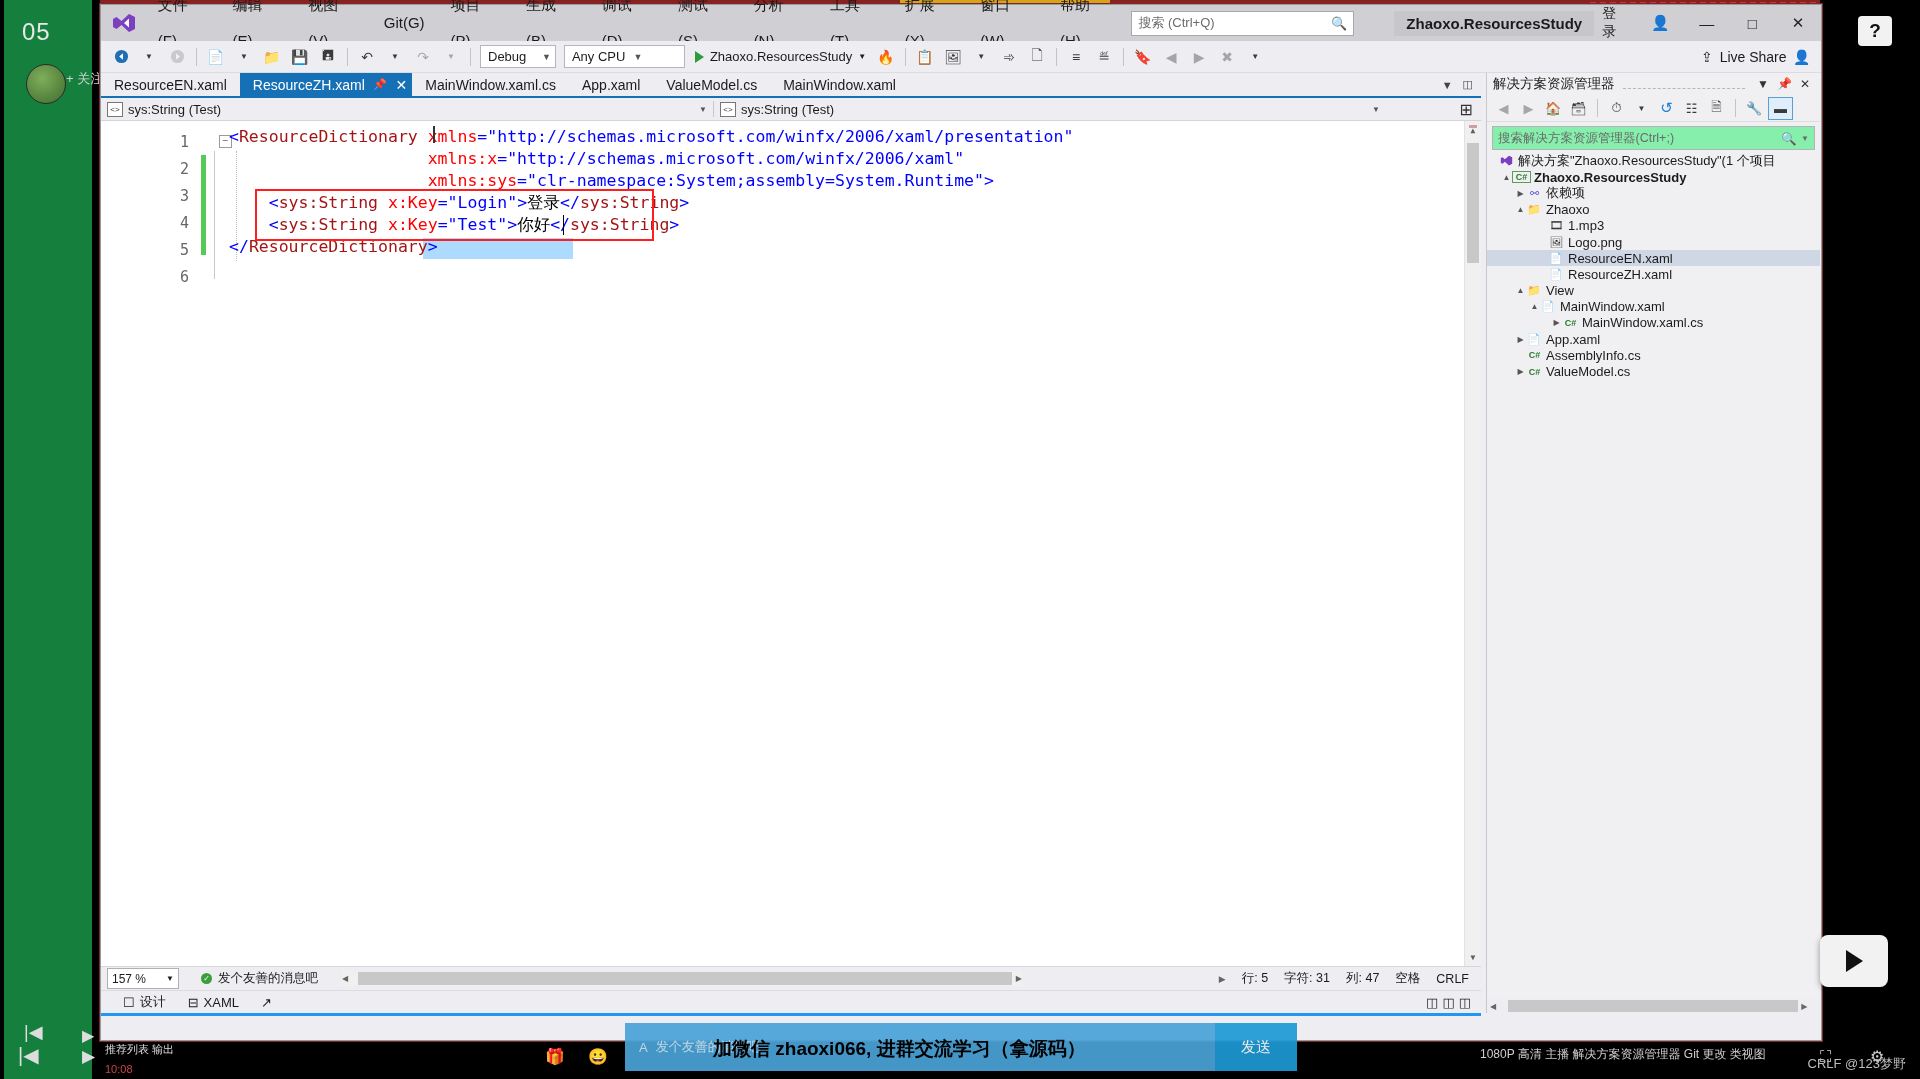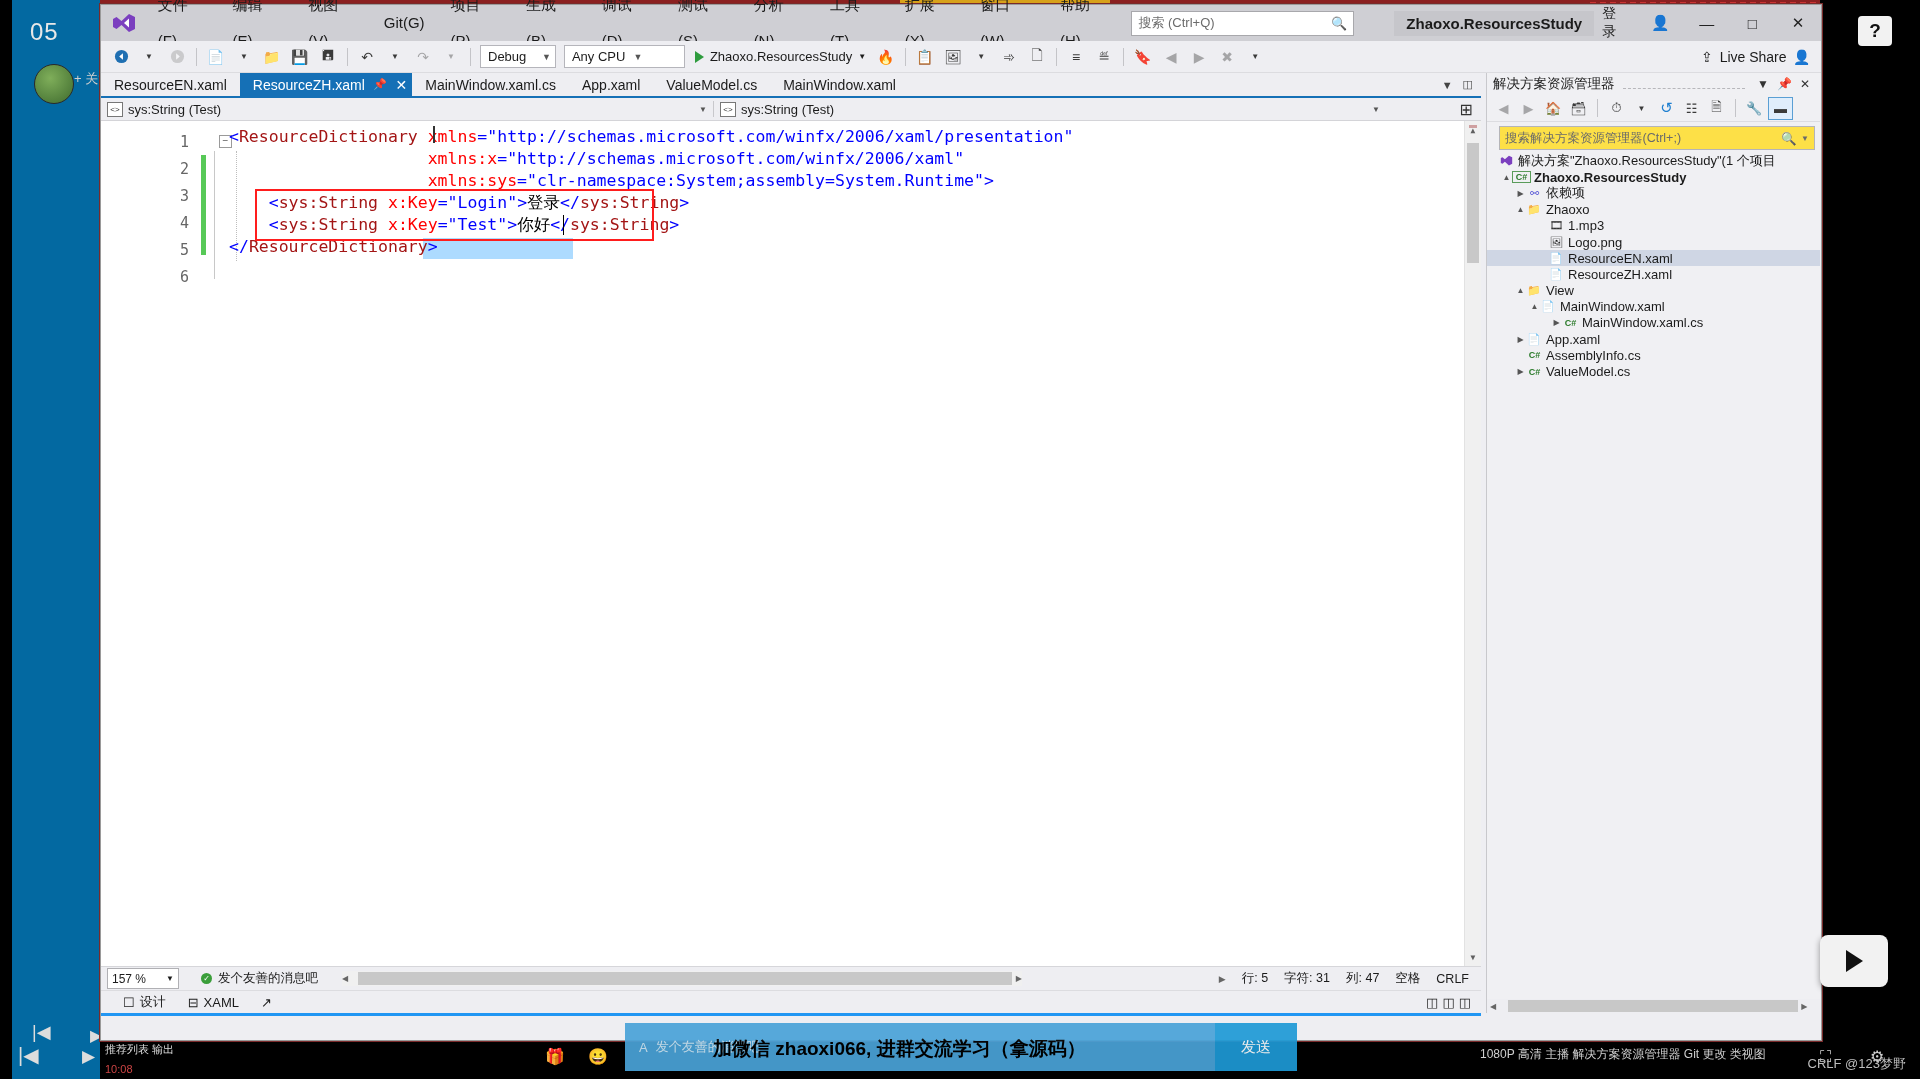--- a/index.html
+++ b/index.html
@@ -1,20 +1,20 @@
 <!DOCTYPE html>
 <html><head>
 <meta charset="utf-8">
 <style>
   html,body{margin:0;padding:0;background:#000;}
   body{width:1920px;height:1079px;overflow:hidden;font-family:"Liberation Sans",sans-serif;}
   #root{position:relative;width:1920px;height:1079px;background:#000;}
 
   
-  .rail{position:absolute;left:12px;top:0;width:88px;height:1079px;background:#0369a1;}
+  .rail{position:absolute;left:4px;top:0;width:88px;height:1079px;background:#15803d;}
   .rail .clock{position:absolute;left:18px;top:18px;color:#e8e8e8;font-size:24px;letter-spacing:1px;}
   .avatar{position:absolute;left:22px;top:64px;width:38px;height:38px;border-radius:50%;
           background:radial-gradient(circle at 40% 35%,#7fae5a,#3f6b2e);border:1px solid #2a2a2a;}
   .follow{position:absolute;left:62px;top:70px;color:#cfcfcf;font-size:13px;white-space:nowrap;}
   .rail .playbar{position:absolute;left:20px;bottom:36px;color:#ddd;font-size:18px;}
   .rail .playbar2{position:absolute;left:78px;bottom:34px;color:#ddd;font-size:16px;}
 
   
   .vs{position:absolute;left:100px;top:4px;width:1720px;height:1035px;background:#eeeef2;
       border:1px solid #9a9a9a;box-shadow:0 0 0 1px #7a2a2a;}
@@ -118,21 +118,21 @@
   .designtabs .dt{display:flex;align-items:center;gap:5px;}
   .bluebar{height:3px;background:#2196f3;}
 
   
   .sehead{height:22px;display:flex;align-items:center;padding:0 6px;font-size:13.5px;color:#1b1b1b;background:#f0f0f3;}
   .sehead .dots{flex:1;margin:0 8px;border-bottom:1px dashed #b7b7bb;height:9px;}
   .sehead .hb{padding:0 4px;font-size:12px;color:#333;}
   .setools{height:26px;display:flex;align-items:center;gap:2px;padding:0 5px;border-bottom:1px solid #dcdce0;}
   .setools .st{width:23px;height:21px;display:flex;align-items:center;justify-content:center;font-size:13px;color:#3a3a3a;}
   .setools .st.sel{border:1px solid #5a9fd4;background:#e0eefc;}
-  .sesearch{height:22px;margin:4px 5px 3px 12px;background:#fde047;border:1px solid #b4b4b8;
+  .sesearch{height:22px;margin:4px 5px 3px 5px;background:#86efac;border:1px solid #b4b4b8;
             display:flex;align-items:center;padding:0 5px;font-size:12.5px;color:#6a6a6a;}
   .sesearch .mag{margin-left:auto;color:#444;}
   .tree{font-size:13px;color:#1b1b1b;}
   .trow{height:16.2px;display:flex;align-items:center;white-space:nowrap;}
   .trow.sel{background:#cfd6e4;}
   .tw{width:11px;text-align:center;font-size:8px;color:#555;flex:none;}
   .ticon{width:17px;text-align:center;font-size:11px;flex:none;}
   .tl{padding-left:3px;}
   .bold{font-weight:bold;}
   .seh{position:absolute;left:0;bottom:0;width:333px;height:14px;background:#eeeef2;display:flex;align-items:center;}

